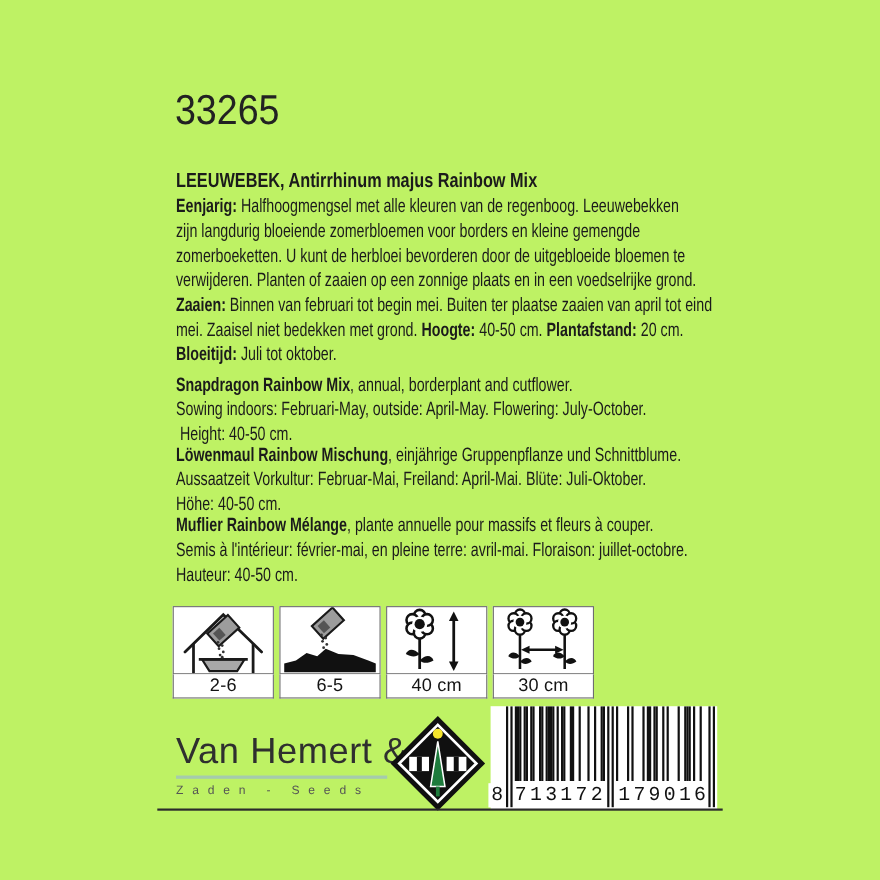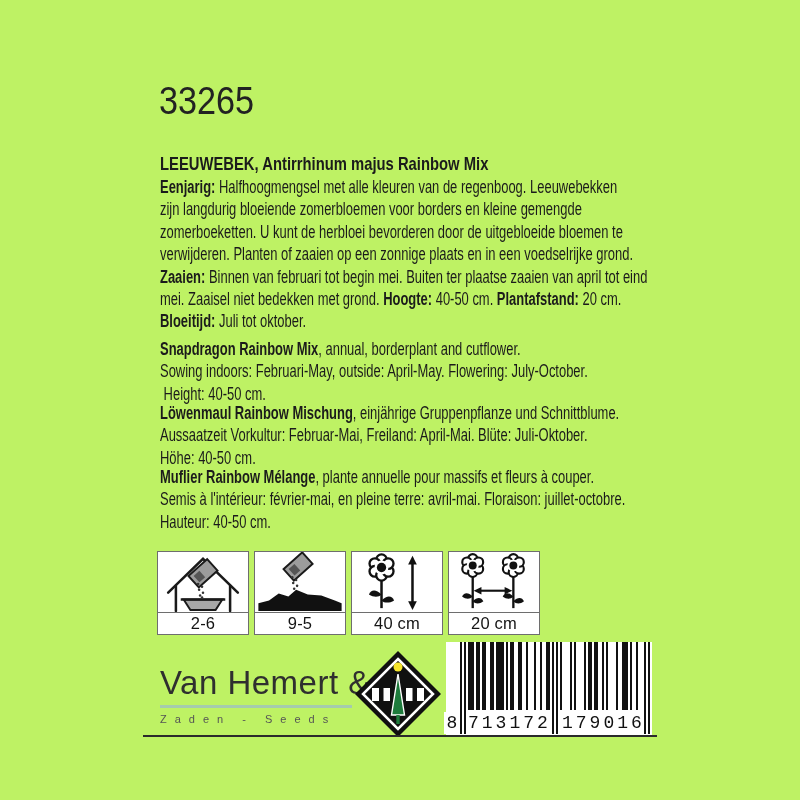--- a/index.html
+++ b/index.html
@@ -122,21 +122,21 @@
           </g>
           <g fill="#333">
             <circle cx="38" cy="26" r="1.3"></circle>
               <circle cx="42" cy="29" r="1.3"></circle>
               <circle cx="39" cy="32" r="1.3"></circle>
             <circle cx="43" cy="35" r="1.3"></circle>
               <circle cx="40" cy="38" r="1.3"></circle>
           </g>
         </svg>
       </div>
-      <div class="picto-label">9-5</div>
+      <div class="picto-label">6-5</div>
     </div>
 
     <div class="picto">
       <div class="picto-img">
         <svg viewBox="0 0 92 62" xmlns="http://www.w3.org/2000/svg">
           <line x1="30" y1="20" x2="30" y2="58" stroke="#111" stroke-width="2.6"></line>
           <path d="M30,44 C24,38 19,39 17,44 C22,47 27,47 30,44 Z" fill="#111"></path>
           <path d="M30,50 C36,44 41,45 43,50 C38,53 33,53 30,50 Z" fill="#111"></path>
           <g stroke="#111" stroke-width="2.4" fill="#fff">
             <circle cx="30" cy="8" r="5.5"></circle>
@@ -183,21 +183,21 @@
               <circle cx="72" cy="17.5" r="4.8"></circle>
               <circle cx="72" cy="10.5" r="4.8"></circle>
           </g>
           <circle cx="66" cy="14" r="6.2" fill="#fff"></circle>
             <circle cx="66" cy="14" r="4.1" fill="#111"></circle>
           <line x1="31" y1="40" x2="59" y2="40" stroke="#111" stroke-width="2.2"></line>
           <polygon points="25,40 33,36.2 33,43.8" fill="#111"></polygon>
           <polygon points="65,40 57,36.2 57,43.8" fill="#111"></polygon>
         </svg>
       </div>
-      <div class="picto-label">20 cm</div>
+      <div class="picto-label">30 cm</div>
     </div>
 
 
   </div>
 
   <div class="brand">
     <div class="brand-name">Van Hemert &amp; Co</div>
     <div class="brand-rule"></div>
     <div class="brand-tagline">Zaden - Seeds</div>
   </div>

